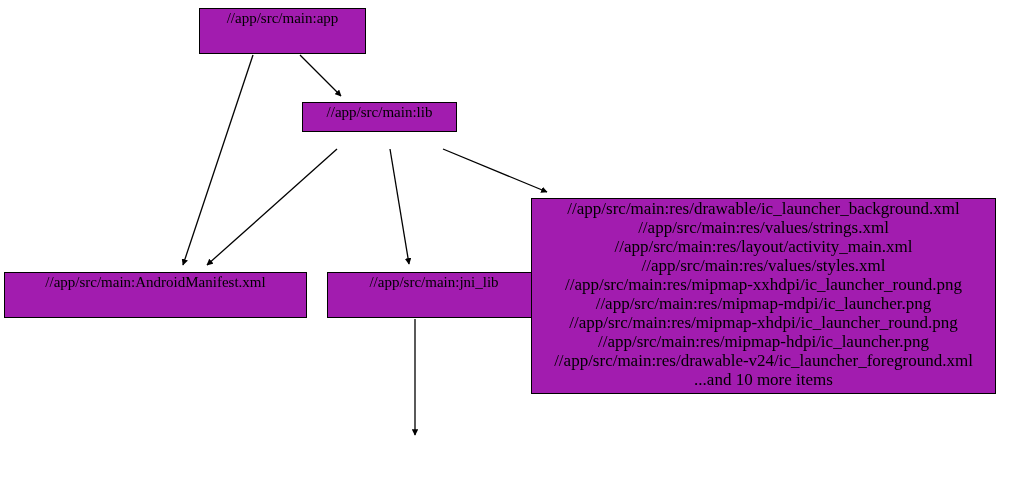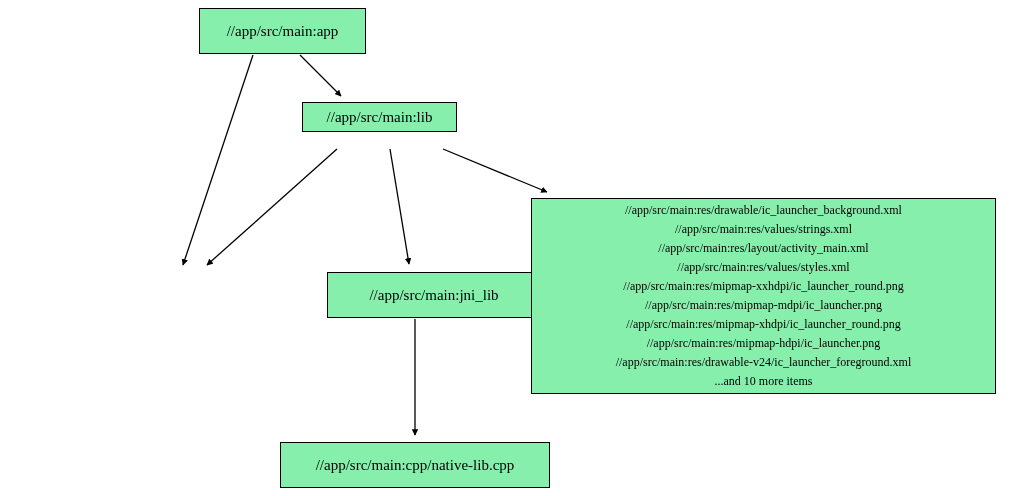--- a/index.html
+++ b/index.html
@@ -12,34 +12,33 @@
     width: 1018px;
     height: 496px;
     background: #ffffff;
     font-family: "Liberation Serif", serif;
     overflow: hidden;
   }
   .node {
     position: absolute;
     box-sizing: border-box;
     border: 1px solid #000000;
-    background: #86efac;
+    background: #a21caf;
     display: flex;
-    align-items: center;
     justify-content: center;
     text-align: center;
     color: #000000;
     font-family: "Liberation Serif", serif;
     font-size: 15px;
     line-height: 18px;
     white-space: pre;
   }
   .node-multiline {
     line-height: 19px;
-    font-size: 12px;
+    font-size: 17px;
   }
   svg.edges {
     position: absolute;
     left: 0;
     top: 0;
     width: 1018px;
     height: 496px;
     pointer-events: none;
   }
 </style>
@@ -81,28 +80,28 @@
   </svg>
 
   <div class="node" style="left:199px; top:8px; width:167px; height:46px;">
     <span>//app/src/main:app</span>
   </div>
 
   <div class="node" style="left:302px; top:102px; width:155px; height:30px;">
     <span>//app/src/main:lib</span>
   </div>
 
+  <div class="node" style="left:4px; top:272px; width:303px; height:46px;">
+    <span>//app/src/main:AndroidManifest.xml</span>
+  </div>
 
   <div class="node" style="left:327px; top:272px; width:214px; height:46px;">
     <span>//app/src/main:jni_lib</span>
   </div>
 
-  <div class="node" style="left:280px; top:442px; width:270px; height:46px;">
-    <span>//app/src/main:cpp/native-lib.cpp</span>
-  </div>
 
   <div class="node node-multiline" style="left:531px; top:198px; width:465px; height:196px;">
     <span>//app/src/main:res/drawable/ic_launcher_background.xml
 //app/src/main:res/values/strings.xml
 //app/src/main:res/layout/activity_main.xml
 //app/src/main:res/values/styles.xml
 //app/src/main:res/mipmap-xxhdpi/ic_launcher_round.png
 //app/src/main:res/mipmap-mdpi/ic_launcher.png
 //app/src/main:res/mipmap-xhdpi/ic_launcher_round.png
 //app/src/main:res/mipmap-hdpi/ic_launcher.png

